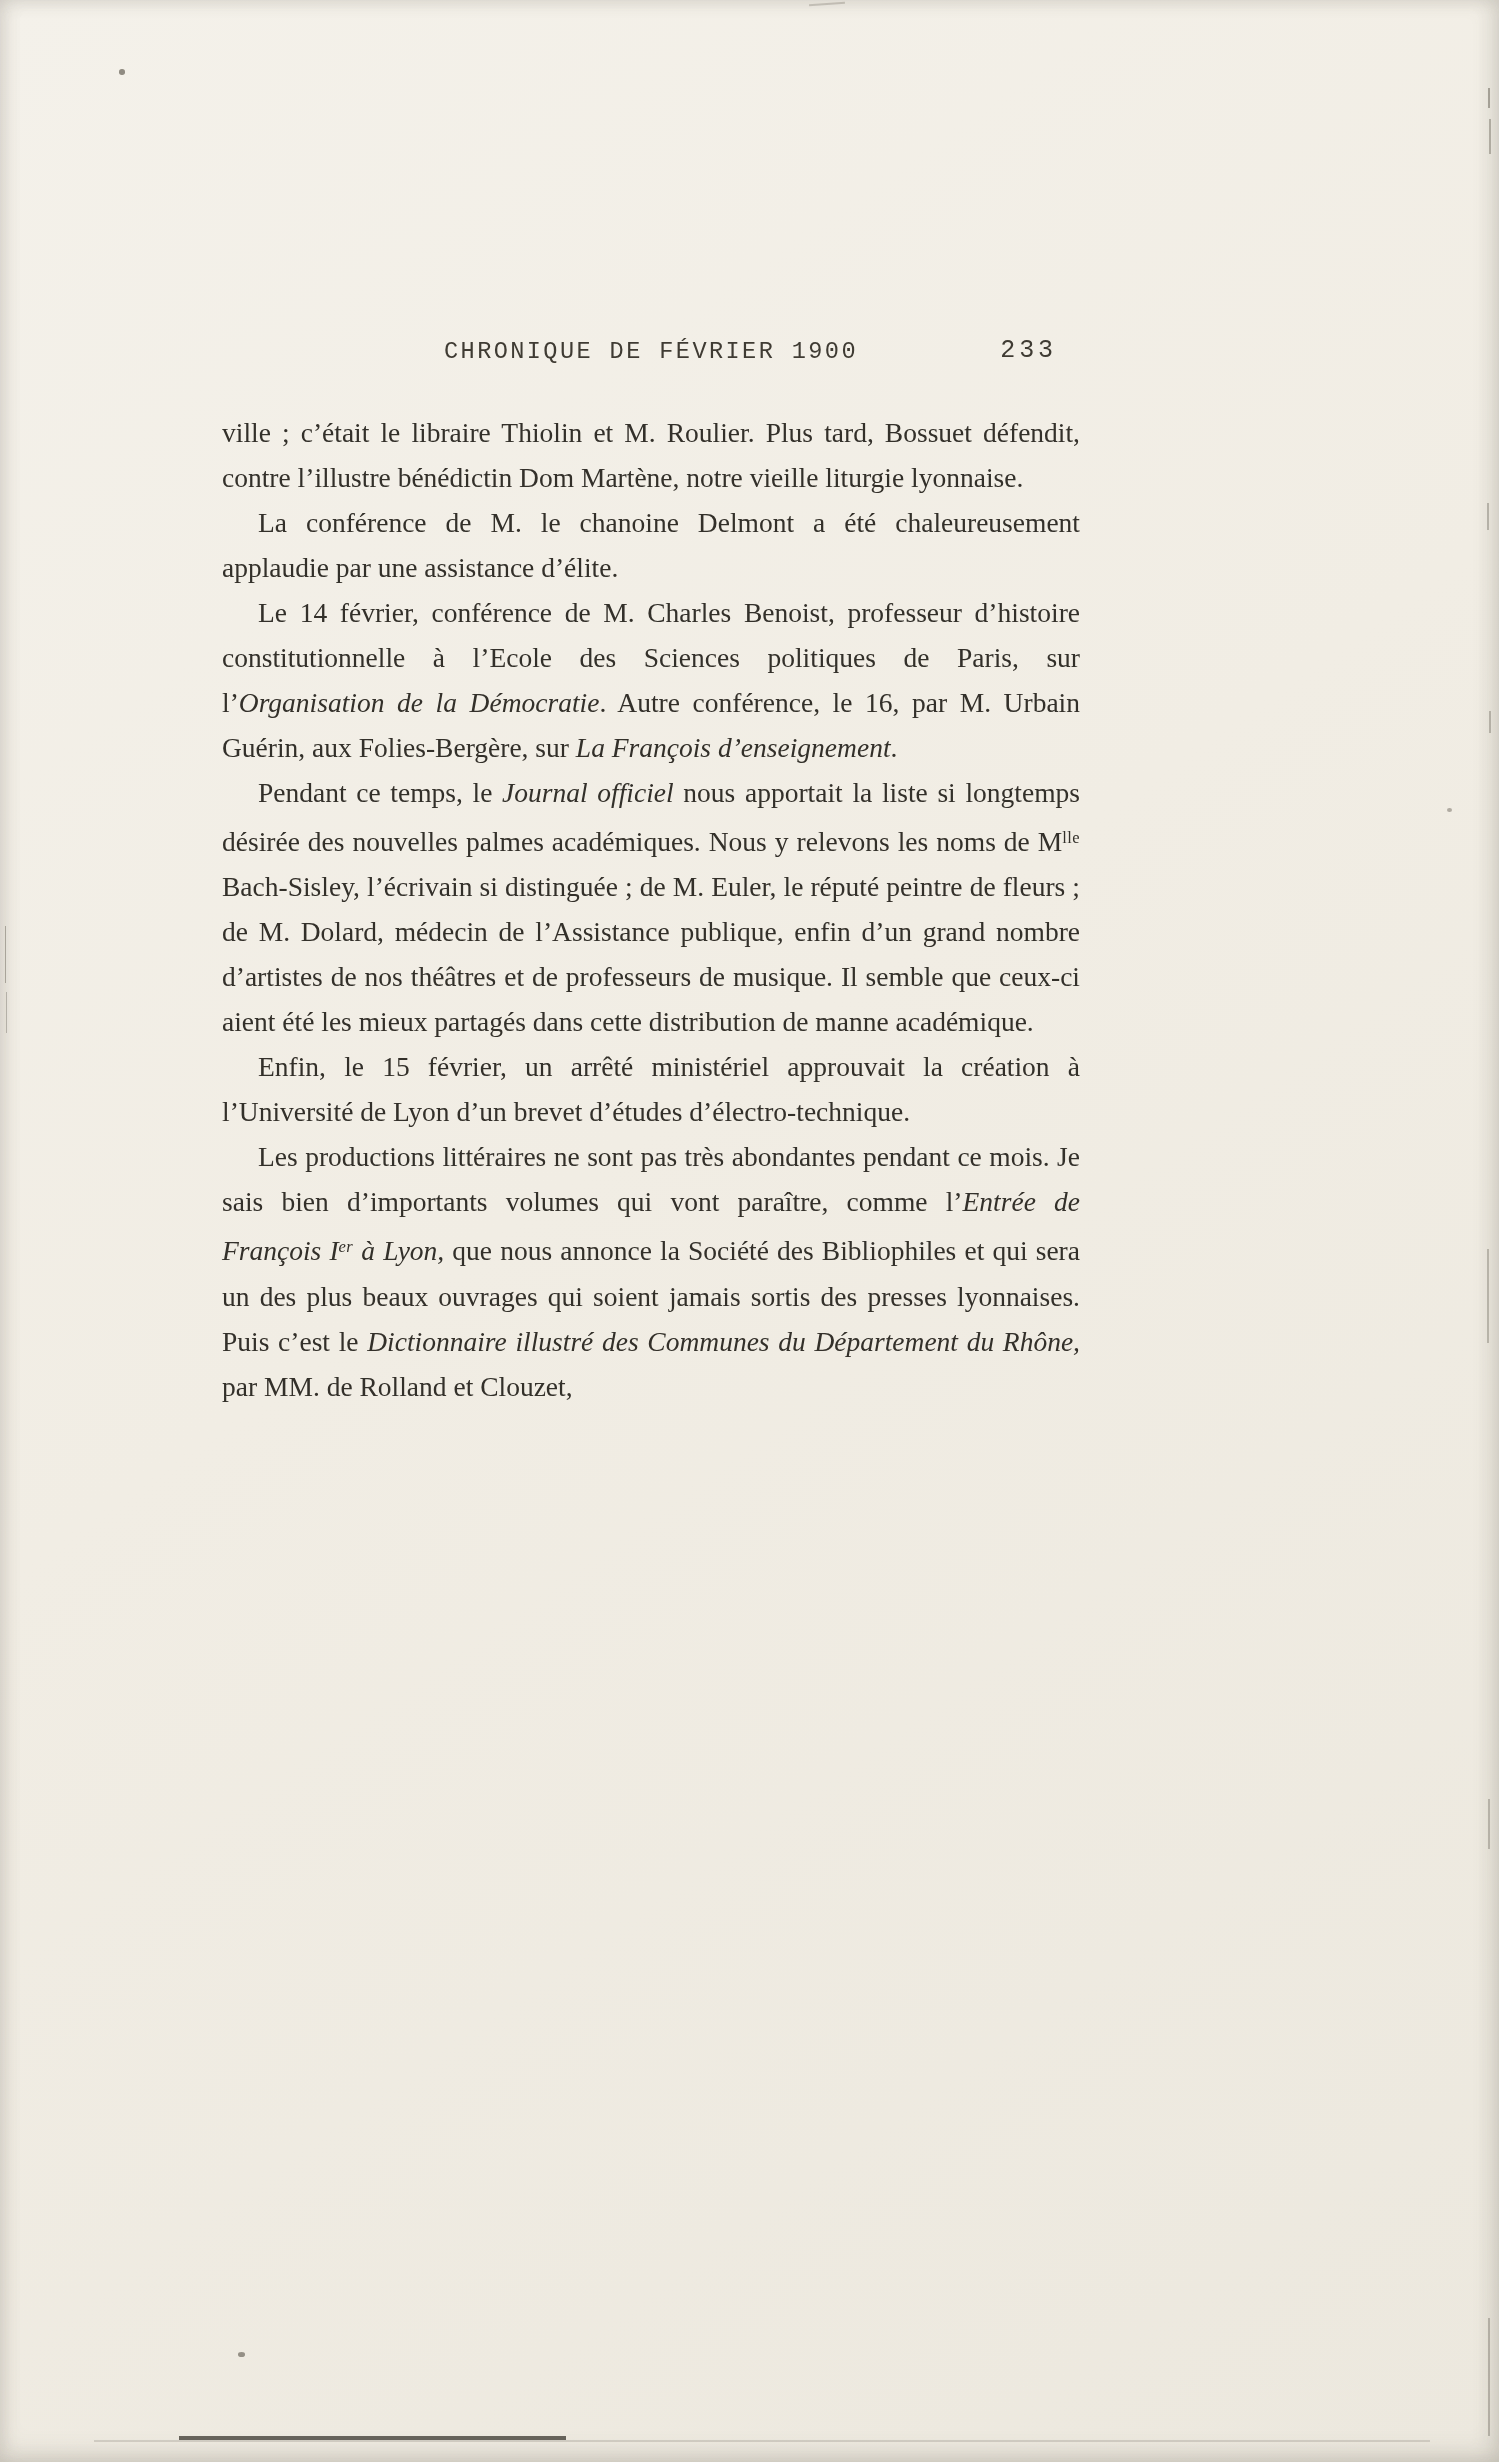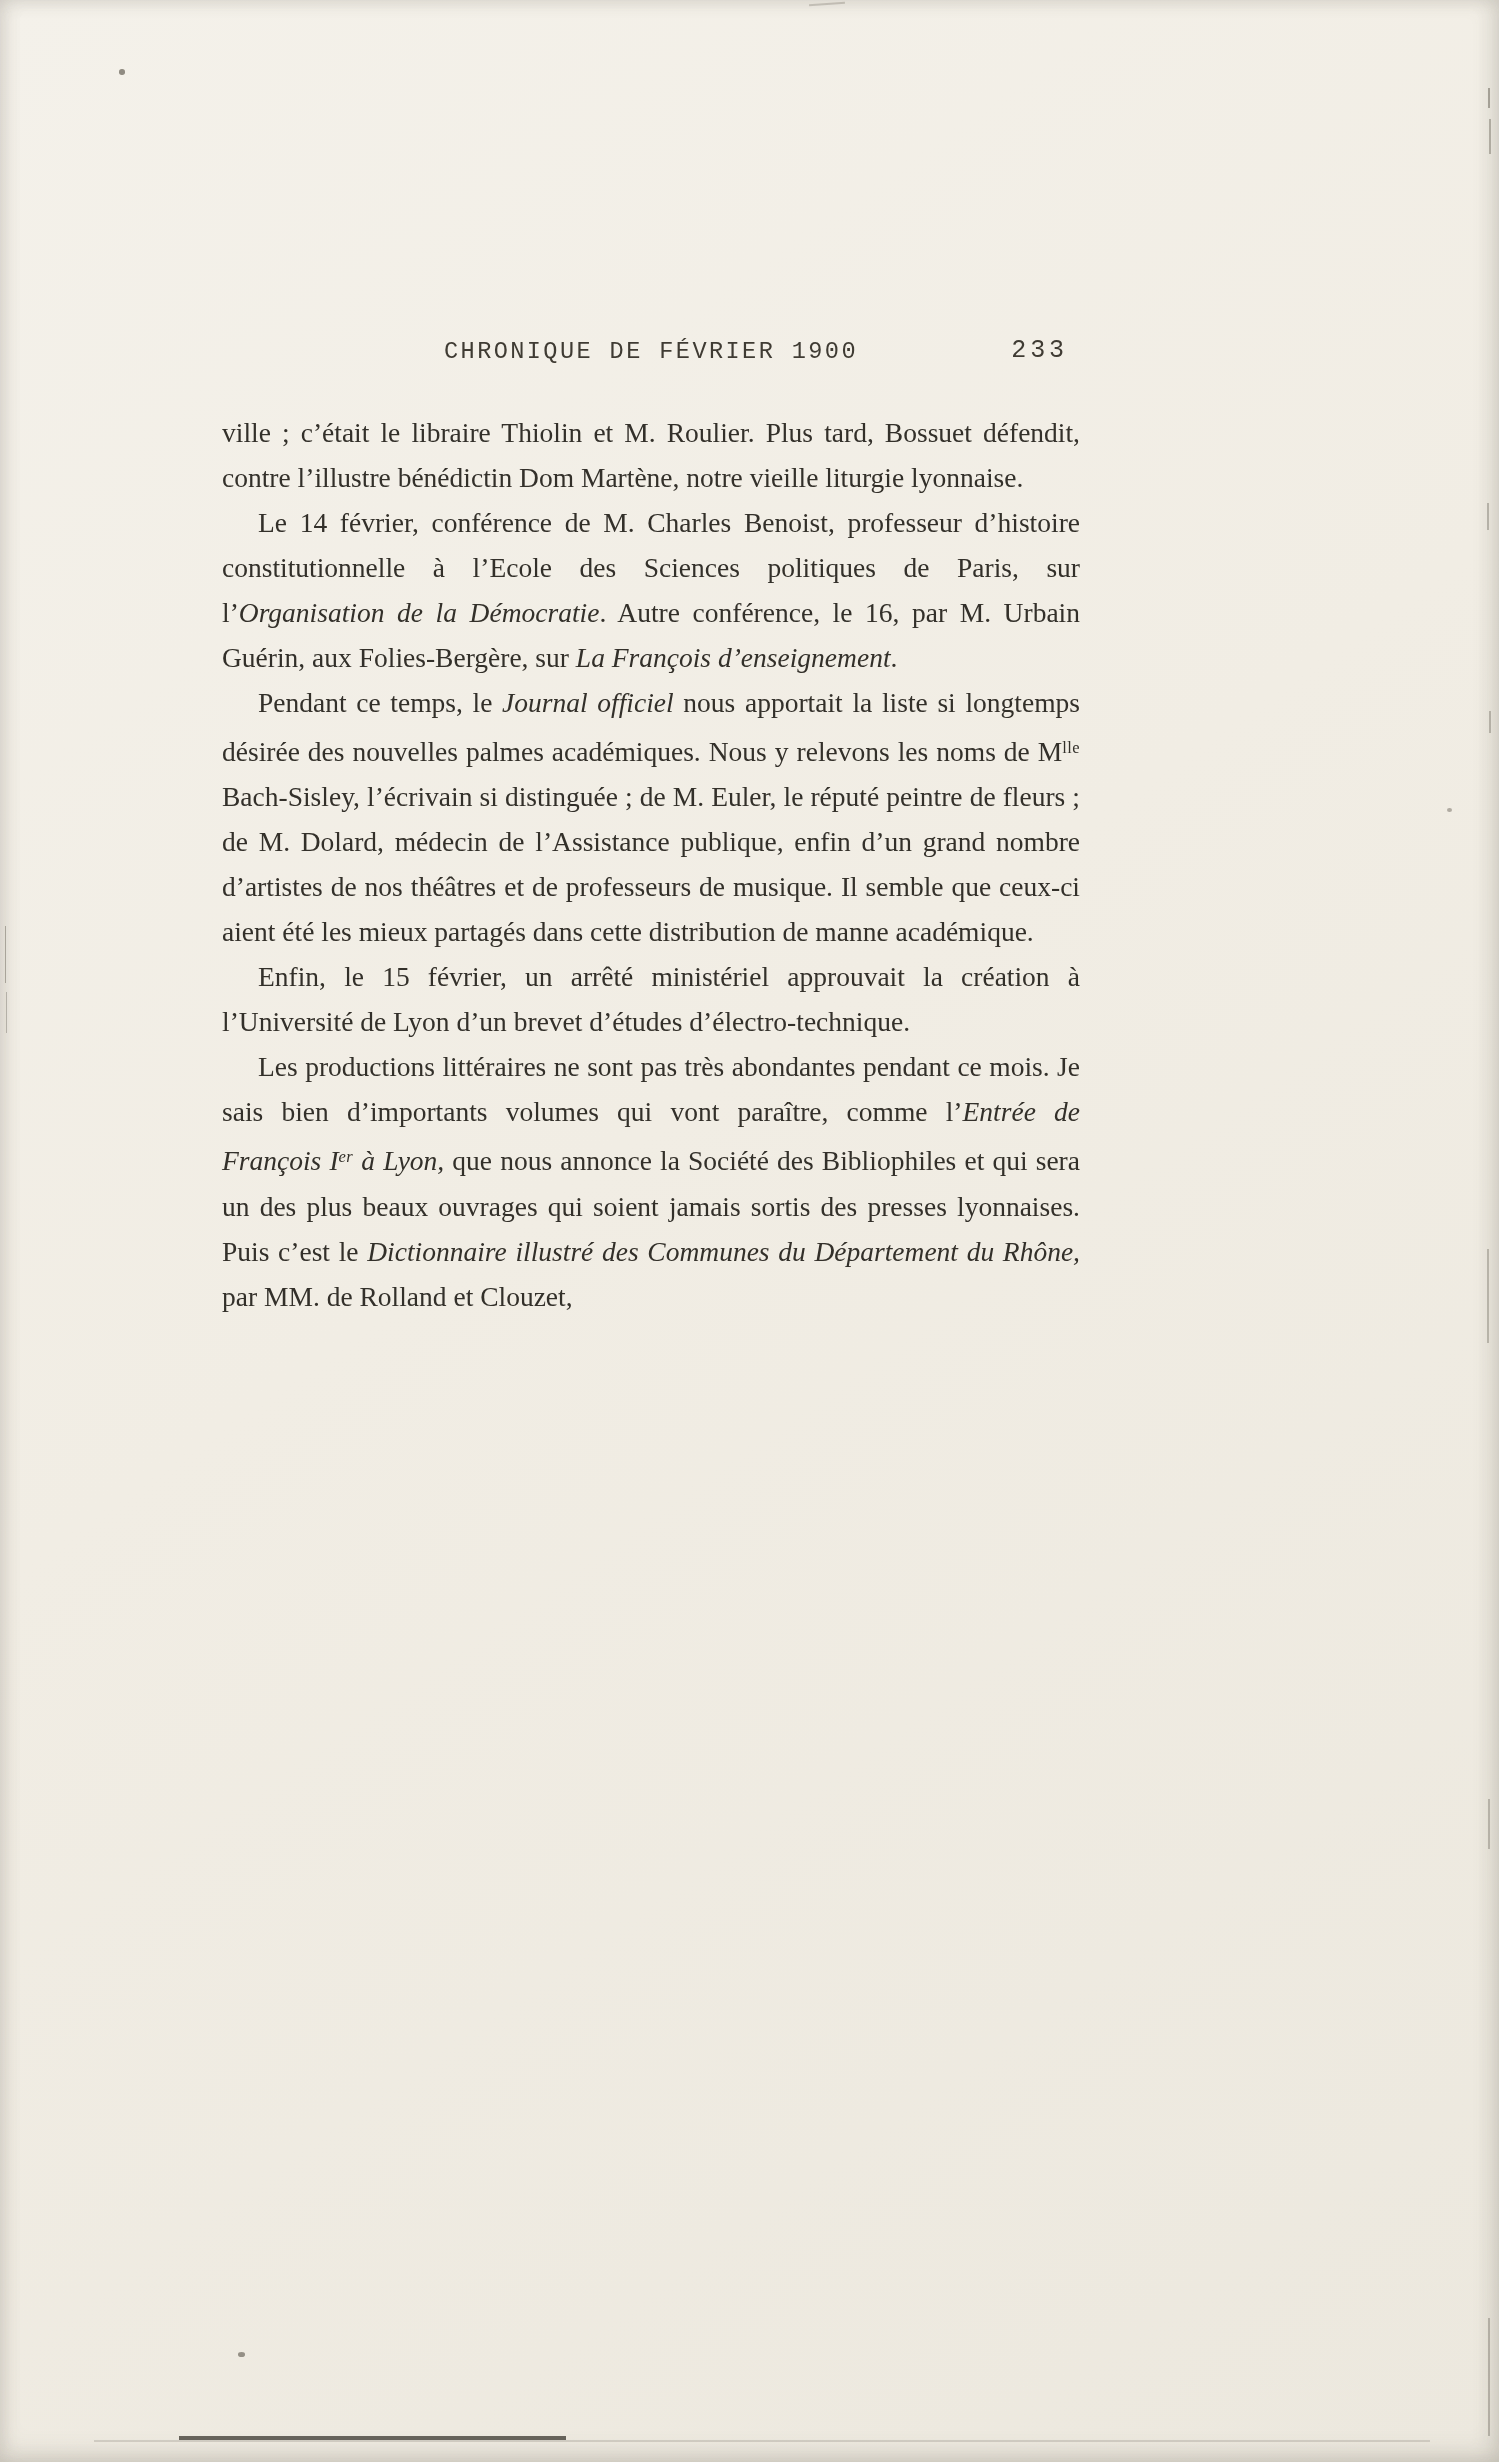--- a/index.html
+++ b/index.html
@@ -34,21 +34,21 @@
   .running-title {
     display: block;
     text-align: center;
     font-size: 23.6px;
     letter-spacing: 2.4px;
     color: #3f3b33;
     white-space: nowrap;
   }
   .page-number {
     position: absolute;
-    right: 12px;
+    right: 23px;
     top: -1.6px;
     font-size: 25px;
     letter-spacing: 3.9px;
     color: #3f3b33;
   }
 
   
   .textblock {
     position: absolute;
     left: 222px;
@@ -108,20 +108,23 @@
     <span class="running-title">CHRONIQUE DE FÉVRIER 1900</span>
     <span class="page-number">233</span>
   </div>
 
   <div class="textblock">
 
     <p class="para no-indent">
       <span>ville ; c’était le libraire Thiolin et M. Roulier. Plus tard, Bossuet défendit, contre l’illustre bénédictin Dom Martène, notre vieille liturgie lyonnaise.</span>
     </p>
 
+    <p class="para">
+      <span>La conférence de M. le chanoine Delmont a été chaleureusement applaudie par une assistance d’élite.</span>
+    </p>
 
     <p class="para">
       <span>Le 14 février, conférence de M. Charles Benoist, professeur d’histoire constitutionnelle à l’Ecole des Sciences politiques de Paris, sur l’</span><span class="it">Organisation de la Démocratie</span><span>. Autre conférence, le 16, par M. Urbain Guérin, aux Folies-Bergère, sur </span><span class="it">La François d’enseignement</span><span>.</span>
     </p>
 
 
     <p class="para">
       <span>Pendant ce temps, le </span><span class="it">Journal officiel</span><span> nous apportait la liste si longtemps désirée des nouvelles palmes académiques. Nous y relevons les noms de M</span><span class="sup">lle</span><span> Bach-Sisley, l’écrivain si distinguée ; de M. Euler, le réputé peintre de fleurs ; de M. Dolard, médecin de l’Assistance publique, enfin d’un grand nombre d’artistes de nos théâtres et de professeurs de musique. Il semble que ceux-ci aient été les mieux partagés dans cette distribution de manne académique.</span>
     </p>
 

